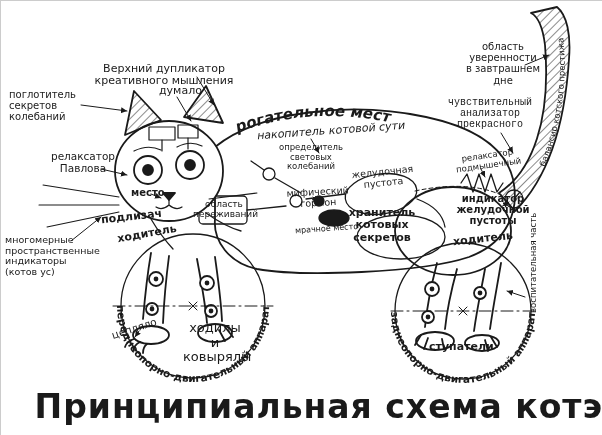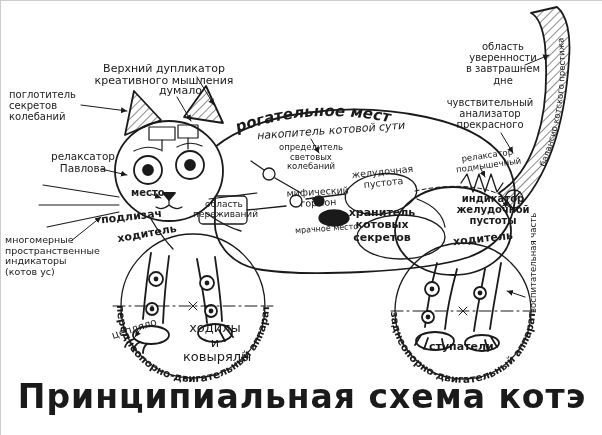--- a/index.html
+++ b/index.html
@@ -11,21 +11,21 @@
   .stage svg { position:absolute; left:0; top:0; }
   .lbl {
     position:absolute; white-space:pre-line; line-height:1.12;
     font-size:10px; color:#1a1a1a;
   }
   .c { text-align:center; }
   .b { font-weight:bold; }
   .i { font-style:italic; }
   .nw { white-space:nowrap; }
   .title {
-    position:absolute; left:0; right:0; top:376px; text-align:center;
+    position:absolute; left:0; right:0; top:386px; text-align:right;
     font-size:33px; font-weight:bold; letter-spacing:1px;
     font-family:"DejaVu Sans", sans-serif;
   }
   .vert {
     transform:rotate(-90deg); transform-origin:0 0; white-space:nowrap;
   }
   text, textPath { fill:#1a1a1a; font-family:"DejaVu Sans", sans-serif; }
   .arcTxt { font-size:10.5px; font-weight:bold; }
   .backTxt { font-size:15px; font-weight:bold; font-style:italic; }
   .tailTxt { font-size:8.5px; }
@@ -170,21 +170,21 @@
 секретов
 колебаний</div>
 
   <div class="lbl nw" style="left:158px; top:84px; font-size:11px;">думало</div>
 
   <div class="lbl c" style="left:456px; top:40px; width:92px;">область
 уверенности
 в завтрашнем
 дне</div>
 
-  <div class="lbl c" style="left:438px; top:96px; width:102px;">чувствительный
+  <div class="lbl c" style="left:438px; top:96px; width:102px;font-family:Liberation Mono, monospace;">чувствительный
 анализатор
 прекрасного</div>
 
   <div class="lbl c" style="left:40px; top:150px; width:84px; font-size:10.5px;">релаксатор
 Павлова</div>
 
   <div class="lbl i nw" style="left:256px; top:124px; font-size:11px; transform:rotate(-4deg);">накопитель котовой сути</div>
 
   <div class="lbl c" style="left:228px; top:142px; width:76px; font-size:8.5px;margin-left:44px;">определитель
 световых

